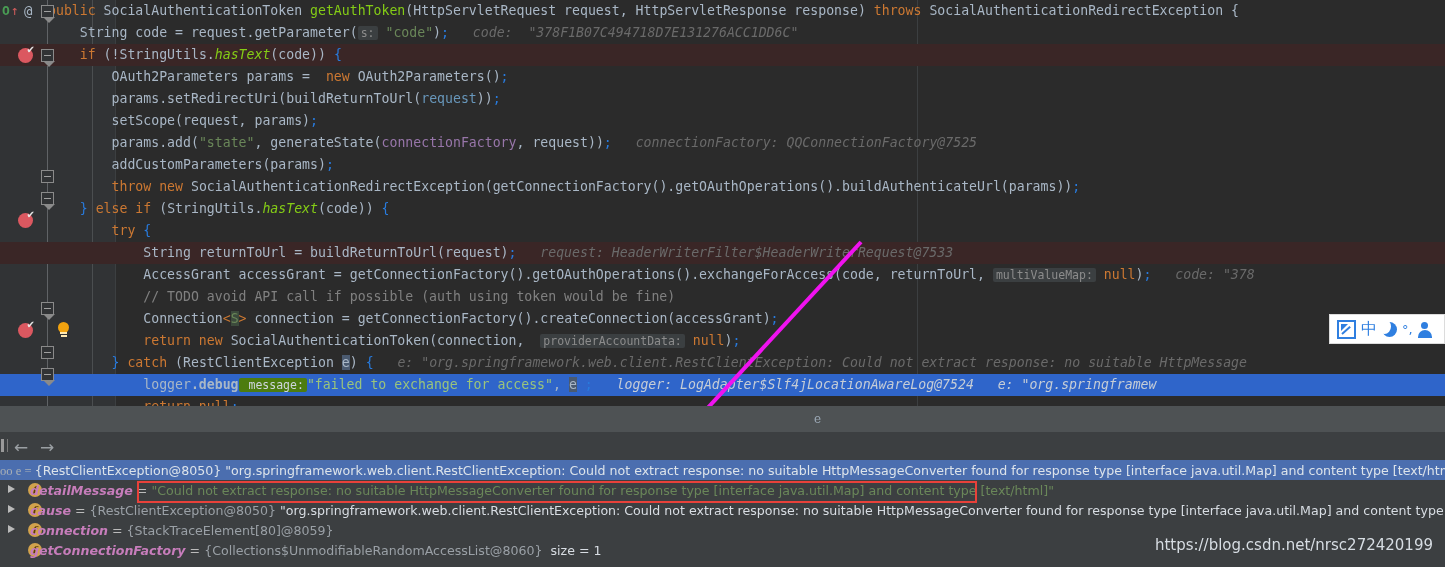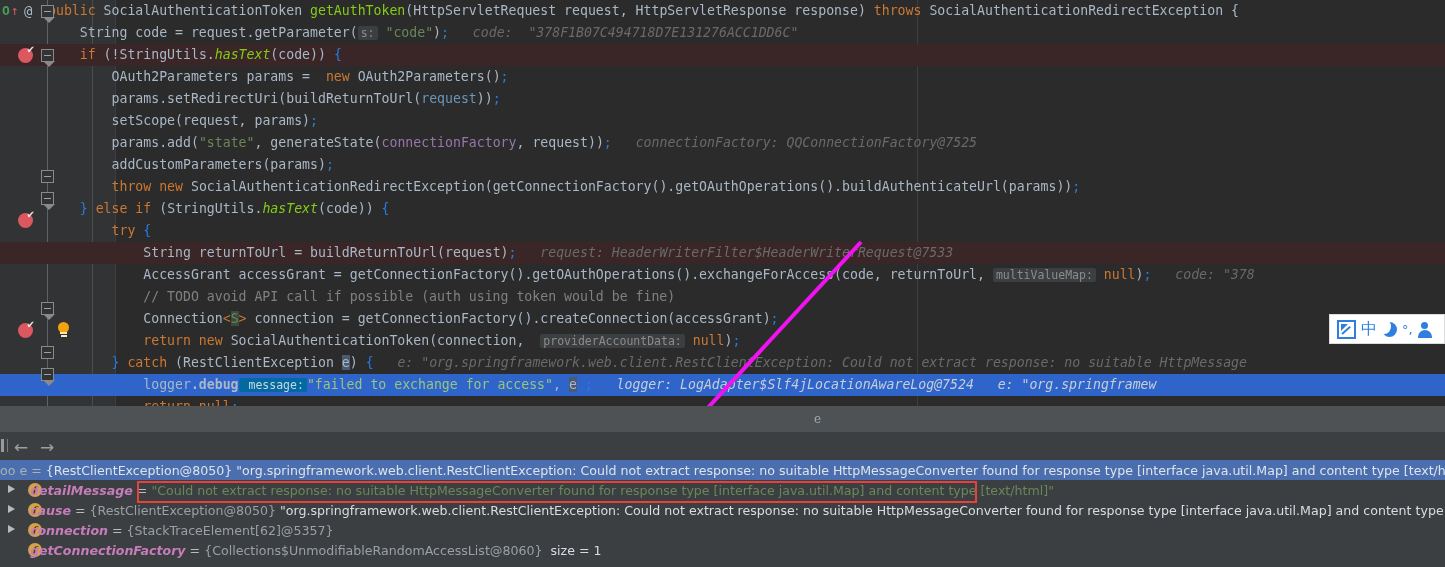--- a/index.html
+++ b/index.html
@@ -43,21 +43,21 @@
   .fld  { color:#9876aa; }
   .par  { color:#a9b7c6; }
   .lpar { color:#a9b7c6; }
   .grn  { color:#287bde; }
   .brkt { color:#a9b7c6; }
   .meta { color:#6a6a6a; font-style:italic; }
   .hintbox {
     background:#3b3f41; color:#8c8c8c; border-radius:2px;
     padding:0 3px; font-size:11.5px; font-style:normal;
   }
-  .sel .hintbox { background:#0369a1; color:#cfd6de; }
+  .sel .hintbox { background:#4d7c0f; color:#cfd6de; }
   .str-sel { color:#9ac47c; }
 
   
   .bp {
     position:absolute; left:18px; width:15px; height:15px;
     border-radius:50%; background:#db5860;
   }
   .bp::after{
     content:"✔"; position:absolute; right:-2px; top:-4px;
     font-size:10px; color:#e8e8e8; font-family:"DejaVu Sans",sans-serif;
@@ -197,21 +197,21 @@
     border-radius:50%; background:#d2a24c; color:#5a3c0a;
     font-size:10px; font-style:italic; font-weight:bold;
     text-align:center; line-height:14px;
     font-family:"DejaVu Serif",serif;
   }
   .vname { color:#c77dbb; font-weight:bold;font-style:italic; }
   .veq   { color:#bbbbbb; }
   .vref  { color:#9aa0a6; }
   .vstr  { color:#d8dde3; }
   .vstrg { color:#6a8759; }
-  .vgray { color:#a9b0b6; }
+  .vgray { color:#a9b0b6;font-family:Liberation Serif, serif; }
   .vrow.sel .vref, .vrow.sel .vstr, .vrow.sel .veq { color:#dce3ea; }
 
   .redbox {
     position:absolute; left:137px; top:481px; width:840px; height:22px;
     border:2px solid #e8413a; pointer-events:none;
   }
   .watermark {
     position:absolute; right:12px; top:536px;
     color:#d7dde3; font-size:15px;
     font-family:"DejaVu Sans","Liberation Sans",sans-serif;
@@ -294,19 +294,20 @@
   <div class="debug">
     <div class="dbg-toolbar">
       <div class="tb-stack"></div>
       <span class="tb-back">←</span>
       <span class="tb-fwd">→</span>
     </div>
     <div class="var-rows" id="var-rows">
         <div class="vrow sel"><span class="vtxt"><span class="vgray">oo e = </span><span class="vref">{RestClientException@8050}</span><span class="vstr"> "org.springframework.web.client.RestClientException: Could not extract response: no suitable HttpMessageConverter found for response type [interface java.util.Map] and content type [text/html]"</span></span></div>
         <div class="vrow indented"><i class="twisty"></i><i class="ficon">f</i><span class="vtxt"><span class="vname">detailMessage</span><span class="veq"> = </span><span class="vstrg">"Could not extract response: no suitable HttpMessageConverter found for response type [interface java.util.Map] and content type [text/html]"</span></span></div>
         <div class="vrow indented"><i class="twisty"></i><i class="ficon">f</i><span class="vtxt"><span class="vname">cause</span><span class="veq"> = </span><span class="vref">{RestClientException@8050}</span><span class="vstr"> "org.springframework.web.client.RestClientException: Could not extract response: no suitable HttpMessageConverter found for response type [interface java.util.Map] and content type [text/html]"</span></span></div>
-        <div class="vrow indented"><i class="twisty"></i><i class="ficon">f</i><span class="vtxt"><span class="vname">connection</span><span class="veq"> = </span><span class="vref">{StackTraceElement[62]@5357}</span></span></div>
+        <div class="vrow indented"><i class="twisty"></i><i class="ficon">f</i><span class="vtxt"><span class="vname">connection</span><span class="veq"> = </span><span class="vref">{StackTraceElement[80]@8059}</span></span></div>
         <div class="vrow indented"><i class="ficon">f</i><span class="vtxt"><span class="vname">getConnectionFactory</span><span class="veq"> = </span><span class="vref">{Collections$UnmodifiableRandomAccessList@8060}</span><span class="vstr">  size = 1</span></span></div>
       </div>
   </div>
 
   <div class="redbox"></div>
+  <div class="watermark">https://blog.csdn.net/nrsc272420199</div>
 </div>
 
 </body></html>

